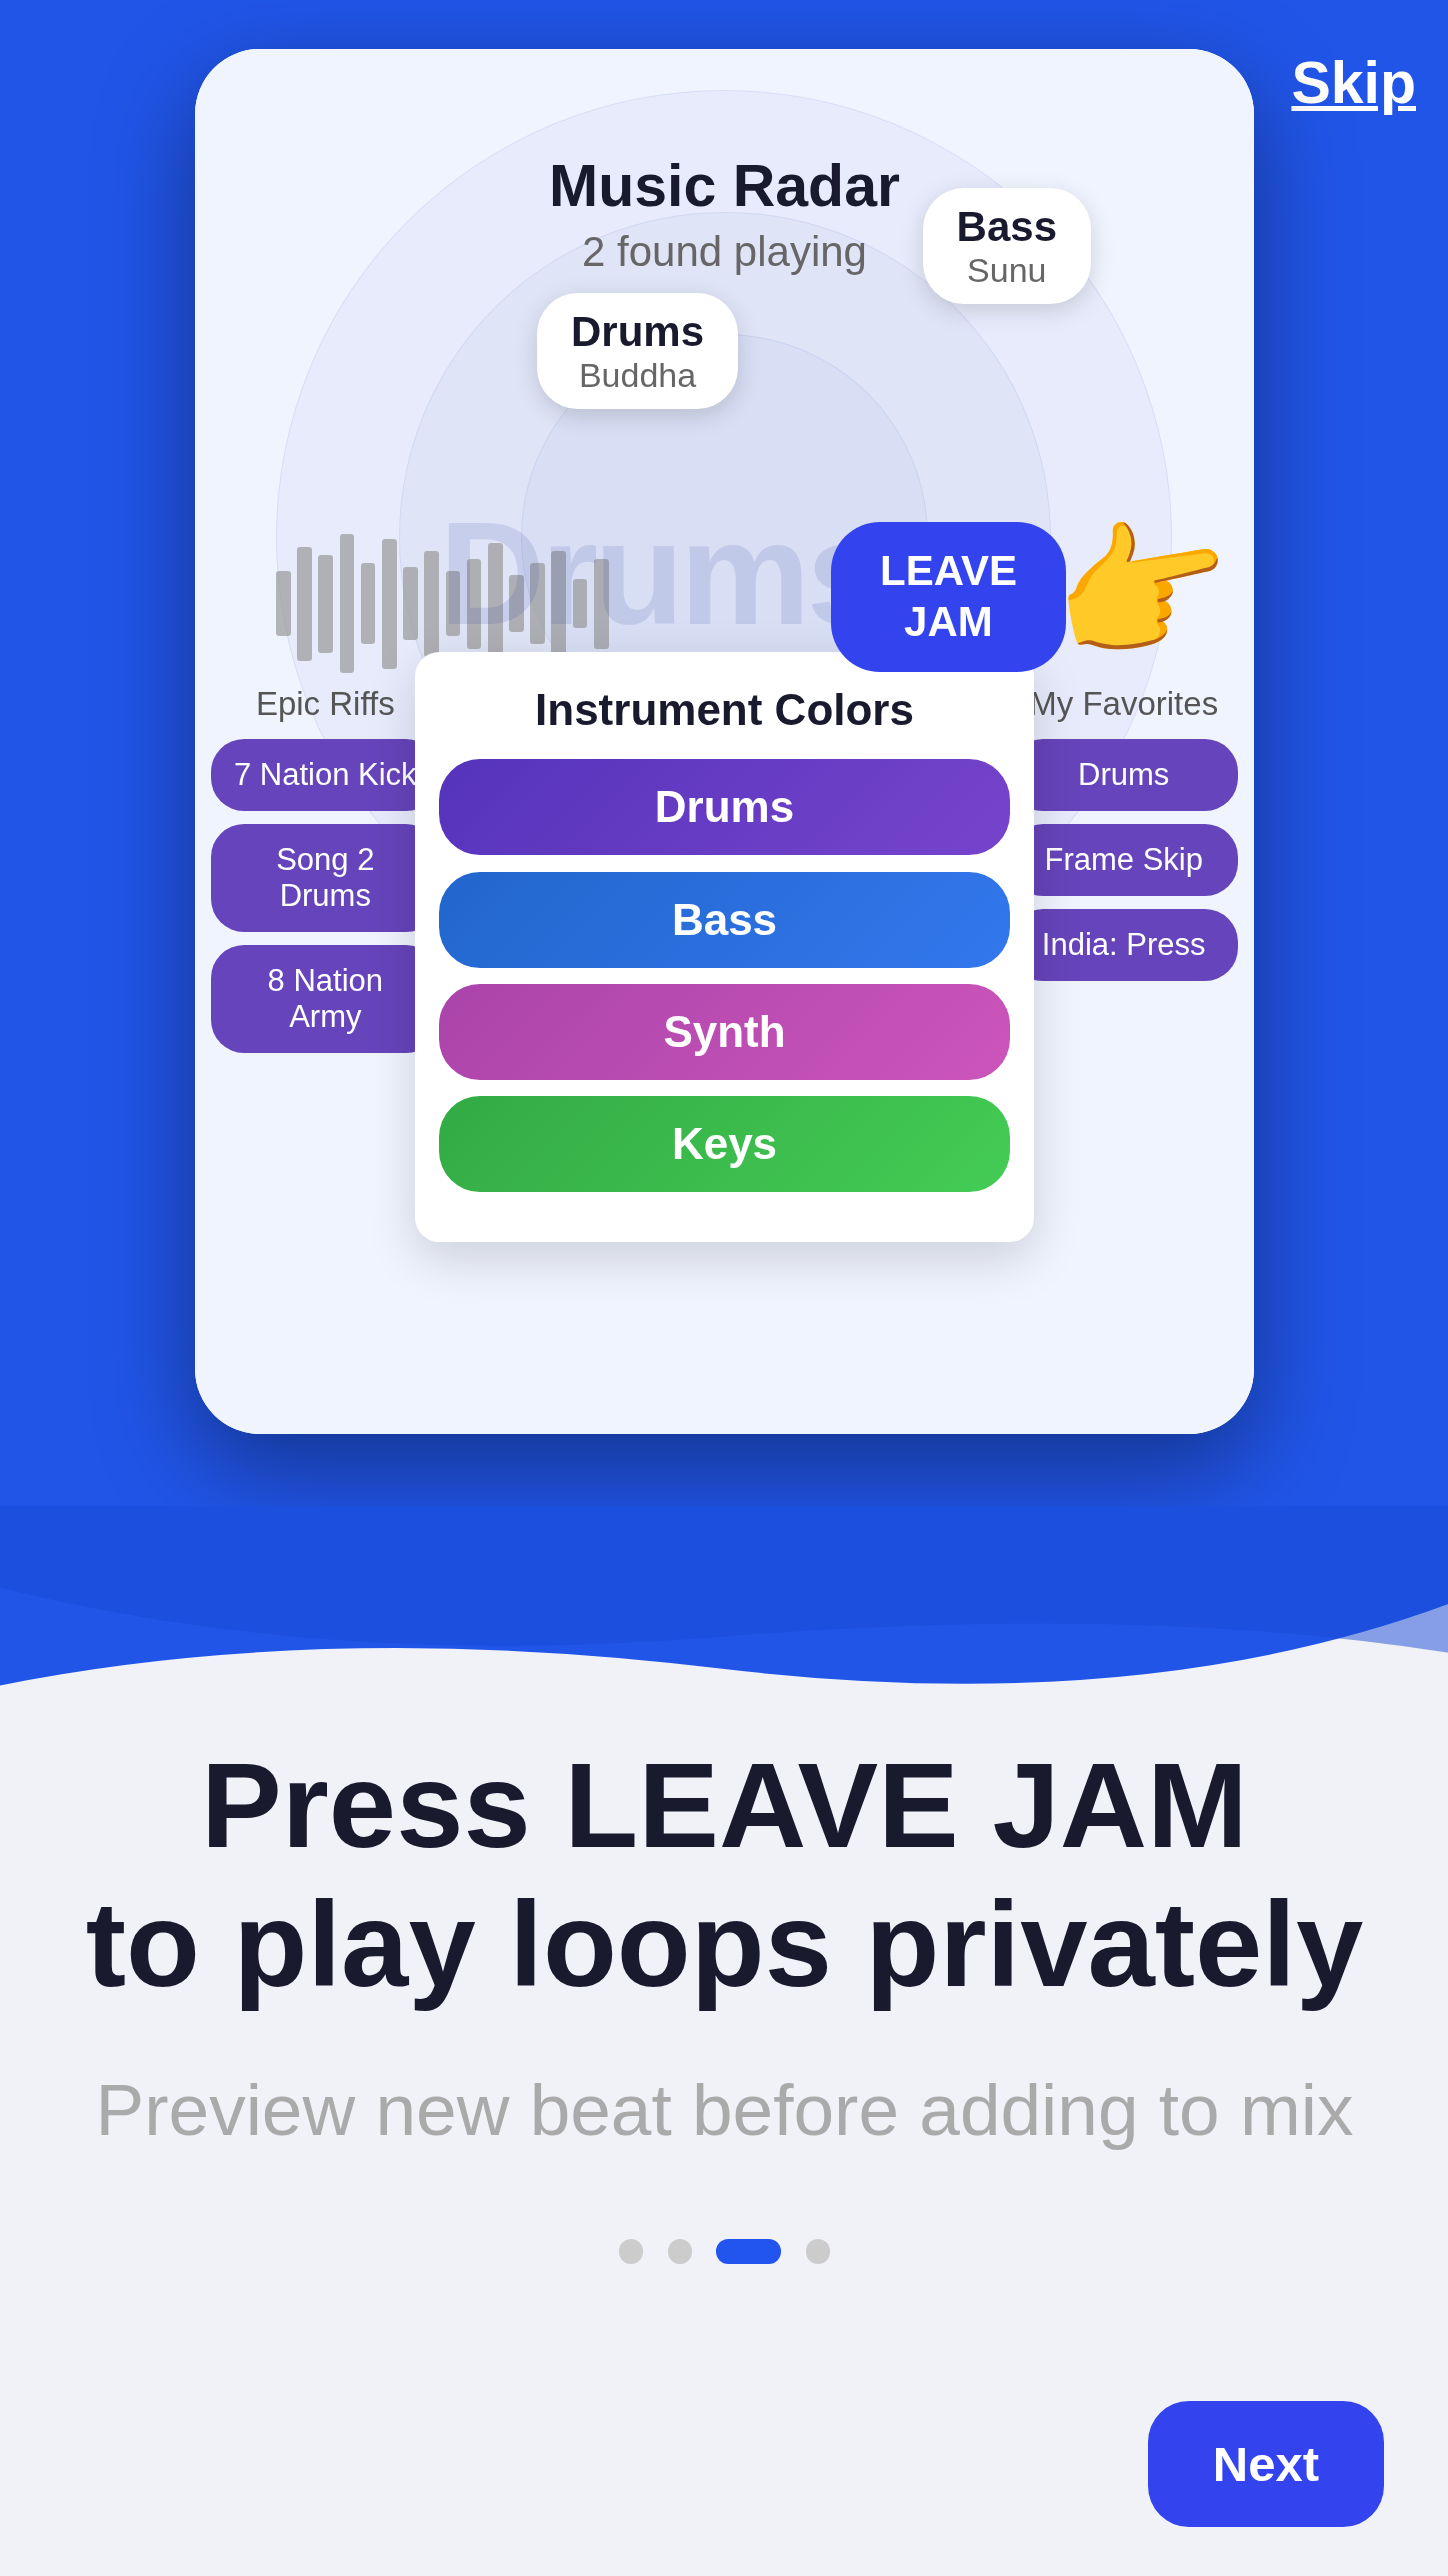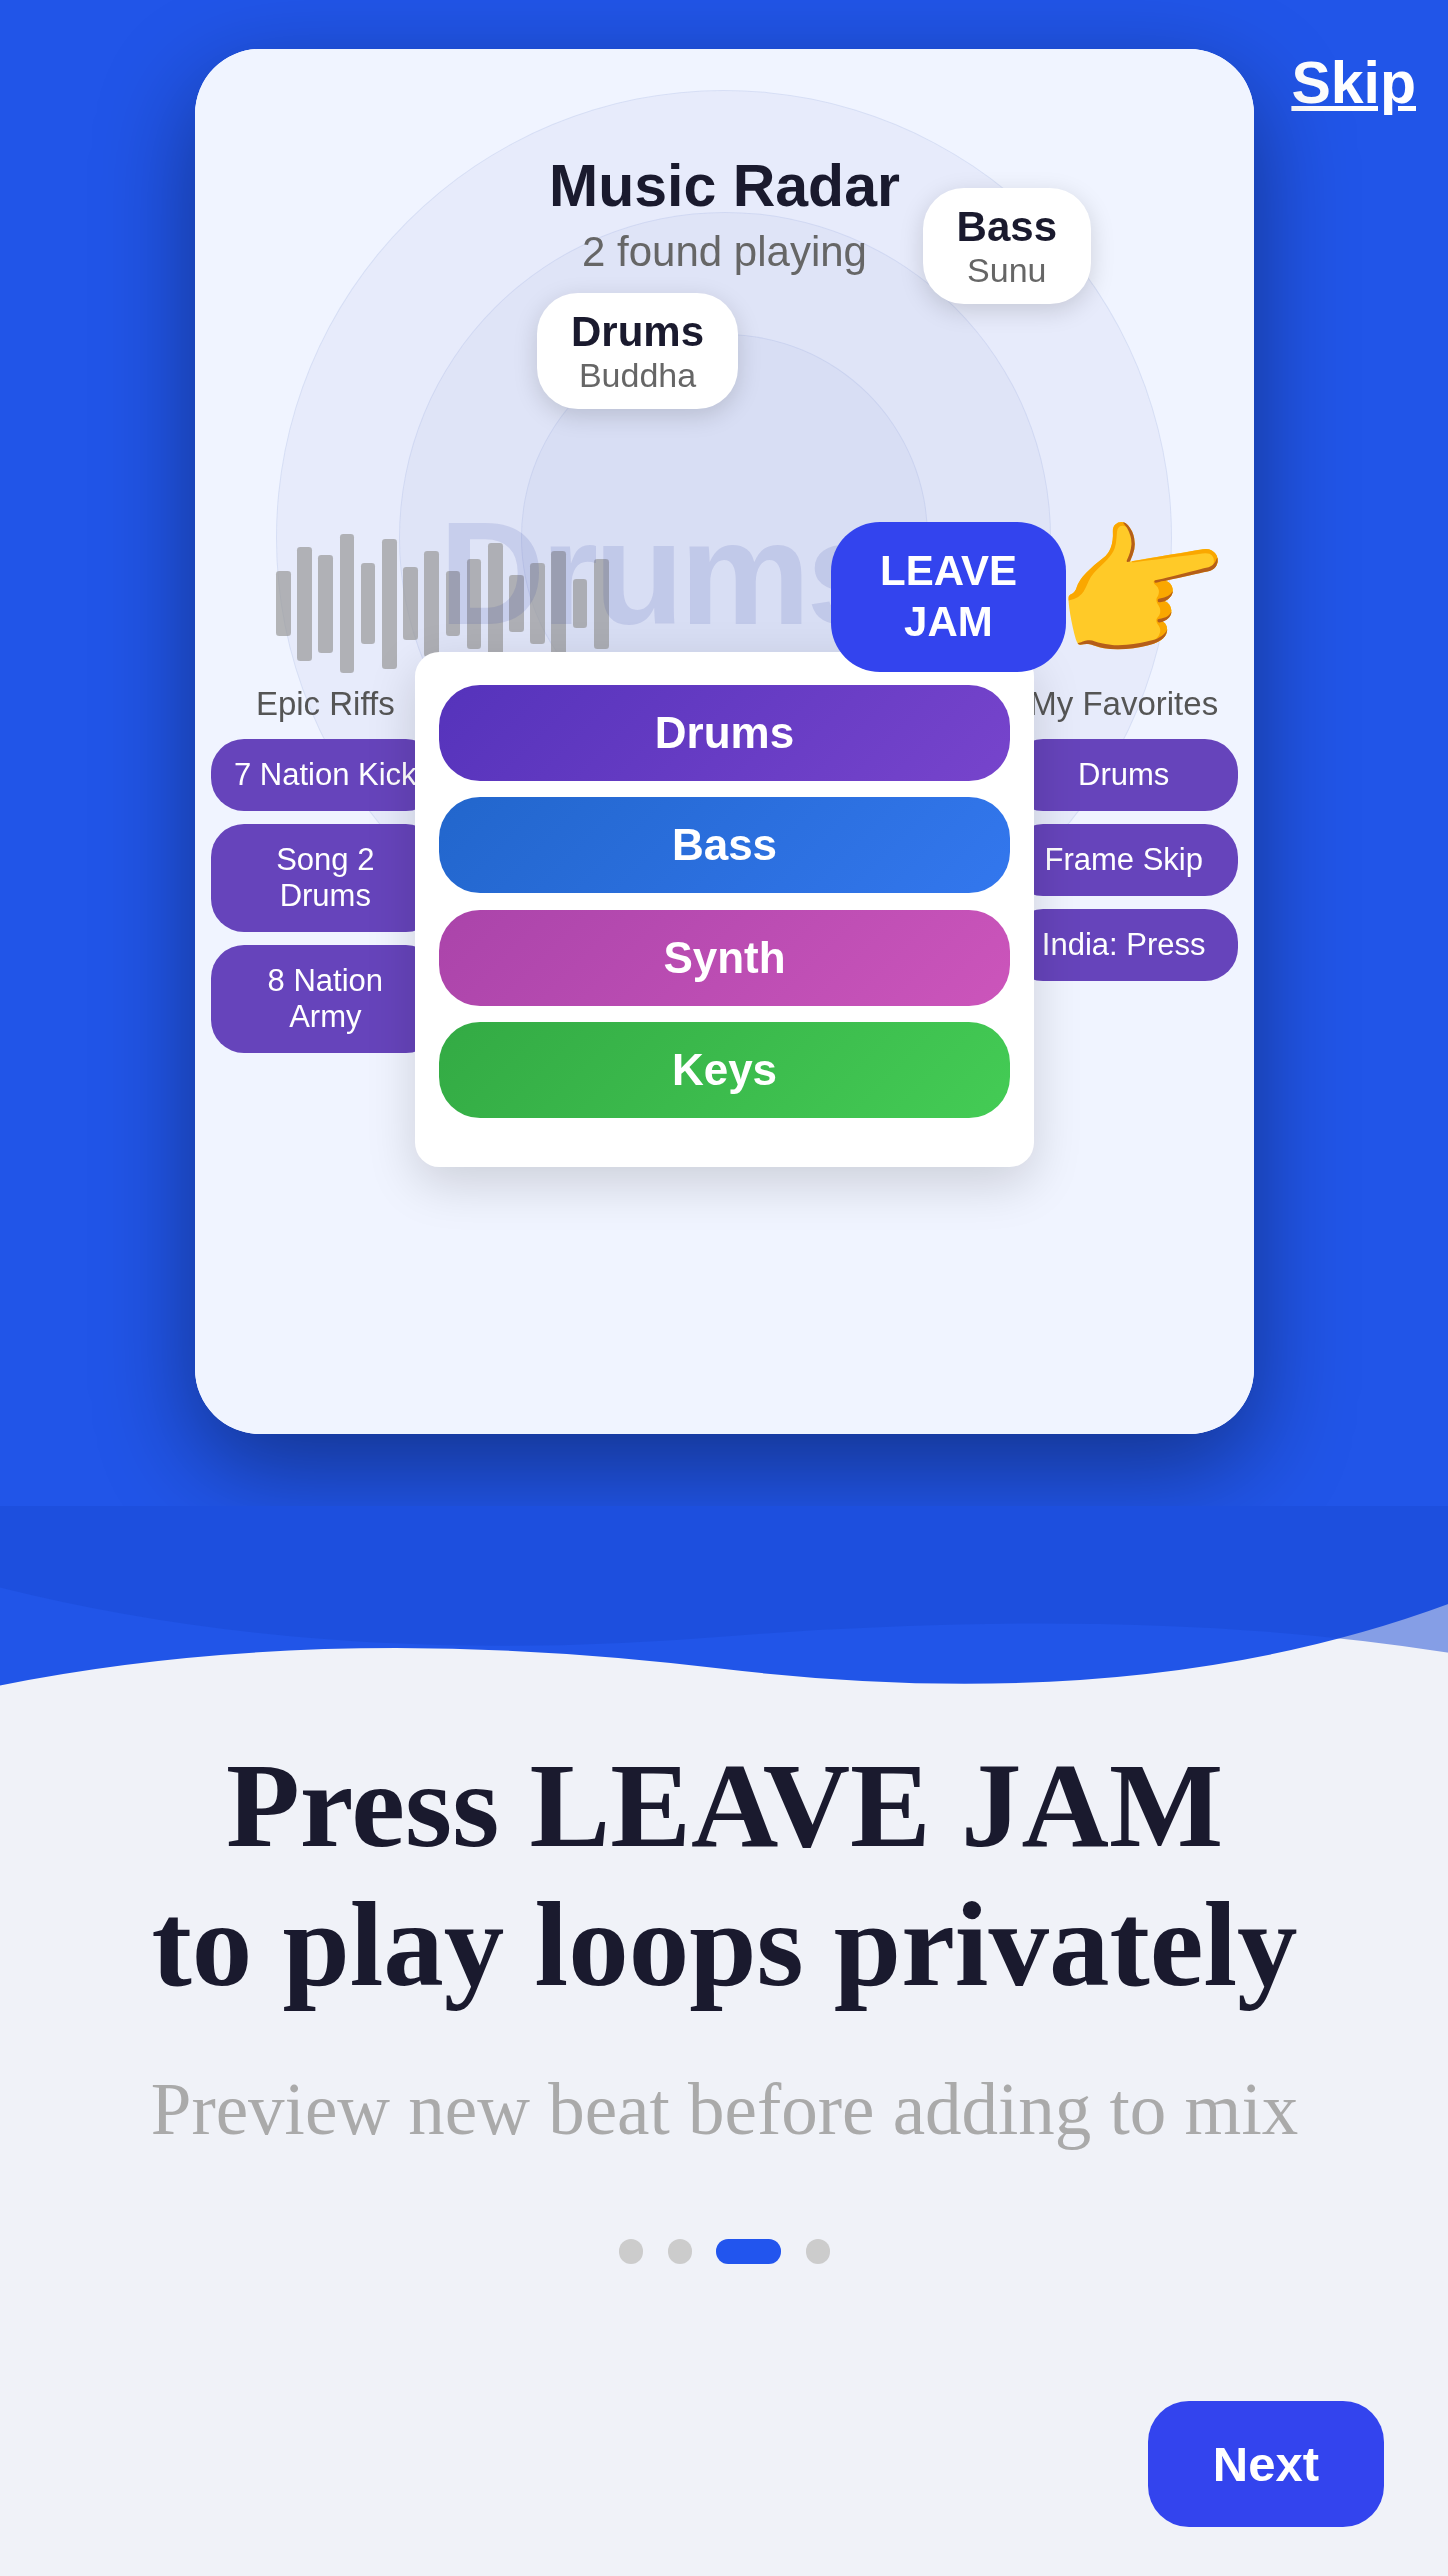--- a/index.html
+++ b/index.html
@@ -301,21 +301,20 @@
     .wave-divider svg {
       width: 100%;
       height: 100%;
     }
 
     .bottom-content {
       padding-top: 228px;
       text-align: center;
       padding-left: 49px;
       padding-right: 49px;
-      font-family: Liberation Serif, serif;
     }
 
     .main-headline {
       font-size: 121px;
       font-weight: 900;
       color: #1a1a2e;
       line-height: 1.15;
       margin-bottom: 49px;
     }
 
@@ -432,20 +431,21 @@
     </div>
 
     <div class="side-panel-right">
       <div class="side-panel-title">My Favorites</div>
       <div class="side-item-right">Drums</div>
       <div class="side-item-right">Frame Skip</div>
       <div class="side-item-right">India: Press</div>
     </div>
 
     <div class="instrument-panel">
+      <div class="panel-title">Instrument Colors</div>
       <div class="instrument-btn btn-drums">Drums</div>
       <div class="instrument-btn btn-bass">Bass</div>
       <div class="instrument-btn btn-synth">Synth</div>
       <div class="instrument-btn btn-keys">Keys</div>
     </div>
 
   </div>
 
 </div>
 

